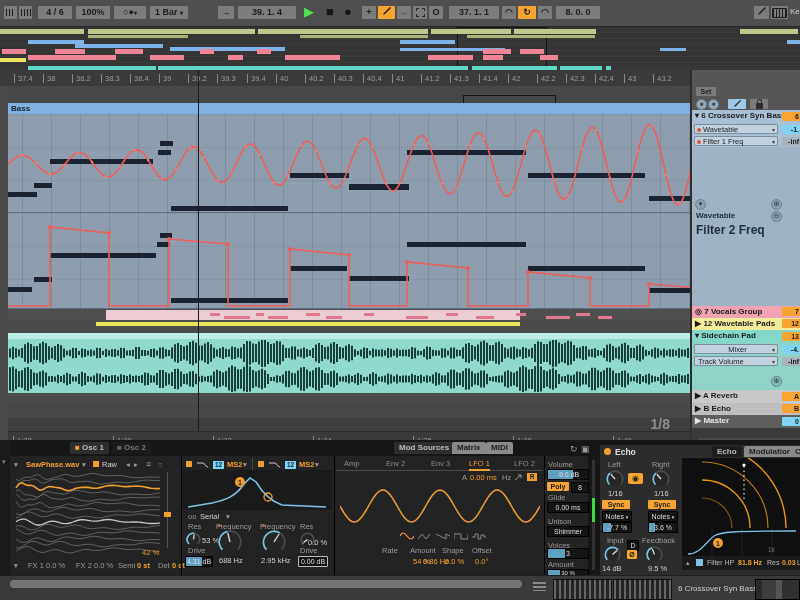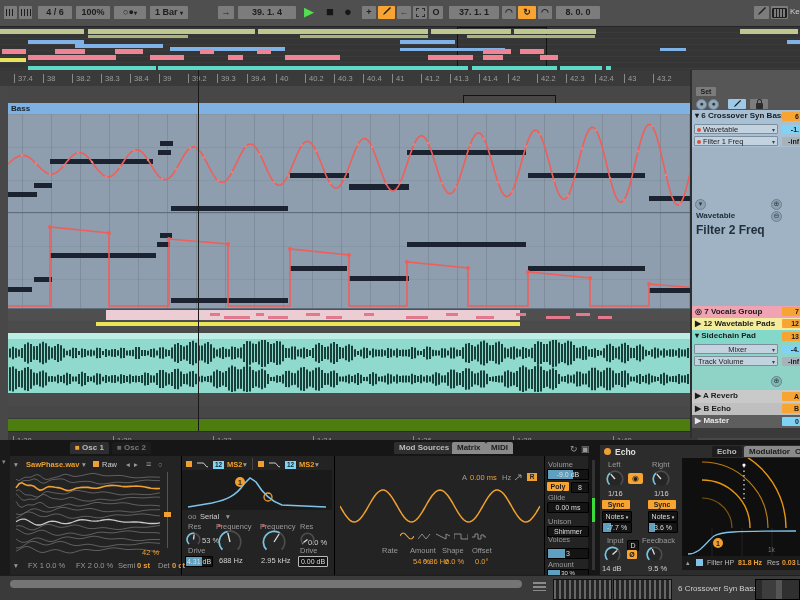--- a/index.html
+++ b/index.html
@@ -335,20 +335,23 @@
     </div>
     <div class="trackrow" id="row-sidechain">
       <div id="sc-head"></div>
       <svg id="sc-svg" width="690" height="52" style="position:absolute;left:0;top:7px;">
           <path d="M2 8.4 L2 17.6 M5 6.8 L5 19.2 M8 8.2 L8 17.8 M11 9.5 L11 16.5 M14 7.9 L14 18.1 M17 4.3 L17 21.7 M20 2.5 L20 23.5 M23 4.0 L23 22.0 M26 6.3 L26 19.7 M29 6.1 L29 19.9 M32 3.5 L32 22.5 M35 1.7 L35 24.3 M38 3.2 L38 22.8 M41 6.3 L41 19.7 M44 7.6 L44 18.4 M47 5.9 L47 20.1 M50 4.1 L50 21.9 M53 5.2 L53 20.8 M56 8.6 L56 17.4 M59 10.8 L59 15.2 M62 9.8 L62 16.2 M65 7.7 L65 18.3 M68 8.0 L68 18.0 M71 11.0 L71 15.0 M74 8.4 L74 17.6 M77 9.1 L77 16.9 M80 10.4 L80 15.6 M83 9.5 L83 16.5 M86 10.4 L86 15.6 M89 7.8 L89 18.2 M92 8.1 L92 17.9 M95 11.0 L95 15.0 M98 9.1 L98 16.9 M101 10.2 L101 15.8 M104 9.3 L104 16.7 M107 9.0 L107 17.0 M110 10.3 L110 15.7 M113 7.7 L113 18.3 M116 8.1 L116 17.9 M119 10.6 L119 15.4 M122 10.2 L122 15.8 M125 9.8 L125 16.2 M128 7.1 L128 18.9 M131 7.1 L131 18.9 M134 9.9 L134 16.1 M137 9.9 L137 16.1 M140 10.7 L140 15.3 M143 8.9 L143 17.1 M146 8.6 L146 17.4 M149 10.6 L149 15.4 M152 7.5 L152 18.5 M155 7.2 L155 18.8 M158 9.2 L158 16.8 M161 10.0 L161 16.0 M164 7.6 L164 18.4 M167 4.2 L167 21.8 M170 3.1 L170 22.9 M173 4.9 L173 21.1 M176 6.6 L176 19.4 M179 5.3 L179 20.7 M182 2.1 L182 23.9 M185 0.8 L185 25.2 M188 2.7 L188 23.3 M191 5.4 L191 20.6 M194 5.6 L194 20.4 M197 3.4 L197 22.6 M200 2.1 L200 23.9 M203 4.2 L203 21.8 M206 7.8 L206 18.2 M209 9.5 L209 16.5 M212 8.2 L212 17.8 M215 7.0 L215 19.0 M218 8.8 L218 17.2 M221 9.2 L221 16.8 M224 6.5 L224 19.5 M227 7.0 L227 19.0 M230 8.5 L230 17.5 M233 7.6 L233 18.4 M236 4.0 L236 22.0 M239 1.1 L239 24.9 M242 1.3 L242 24.7 M245 3.5 L245 22.5 M248 4.0 L248 22.0 M251 1.5 L251 24.5 M254 -1.1 L254 27.1 M257 -0.8 L257 26.8 M260 2.1 L260 23.9 M263 4.1 L263 21.9 M266 3.2 L266 22.8 M269 1.1 L269 24.9 M272 1.4 L272 24.6 M275 4.7 L275 21.3 M278 8.0 L278 18.0 M281 8.3 L281 17.7 M284 6.6 L284 19.4 M287 6.5 L287 19.5 M290 9.6 L290 16.4 M293 8.7 L293 17.3 M296 7.5 L296 18.5 M299 9.1 L299 16.9 M302 10.1 L302 15.9 M305 8.1 L305 17.9 M308 4.5 L308 21.5 M311 3.1 L311 22.9 M314 4.9 L314 21.1 M317 7.0 L317 19.0 M320 6.4 L320 19.6 M323 3.6 L323 22.4 M326 2.1 L326 23.9 M329 4.0 L329 22.0 M332 7.0 L332 19.0 M335 7.8 L335 18.2 M338 5.8 L338 20.2 M341 4.2 L341 21.8 M344 5.7 L344 20.3 M347 9.2 L347 16.8 M350 10.9 L350 15.1 M353 9.5 L353 16.5 M356 7.5 L356 18.5 M359 8.1 L359 17.9 M362 10.7 L362 15.3 M365 8.5 L365 17.5 M368 9.6 L368 16.4 M371 9.8 L371 16.2 M374 9.3 L374 16.7 M377 10.3 L377 15.7 M380 8.1 L380 17.9 M383 8.8 L383 17.2 M386 10.2 L386 15.8 M389 8.5 L389 17.5 M392 10.0 L392 16.0 M395 9.6 L395 16.4 M398 9.8 L398 16.2 M401 9.3 L401 16.7 M404 7.0 L404 19.0 M407 7.8 L407 18.2 M410 10.4 L410 15.6 M413 10.9 L413 15.1 M416 8.9 L416 17.1 M419 6.4 L419 19.6 M422 6.9 L422 19.1 M425 9.8 L425 16.2 M428 10.3 L428 15.7 M431 10.6 L431 15.4 M434 8.3 L434 17.7 M437 8.4 L437 17.6 M440 10.5 L440 15.5 M443 7.5 L443 18.5 M446 7.6 L446 18.4 M449 9.6 L449 16.4 M452 10.0 L452 16.0 M455 7.2 L455 18.8 M458 3.8 L458 22.2 M461 3.1 L461 22.9 M464 5.1 L464 20.9 M467 6.4 L467 19.6 M470 4.6 L470 21.4 M473 1.5 L473 24.5 M476 0.5 L476 25.5 M479 2.7 L479 23.3 M482 5.2 L482 20.8 M485 4.9 L485 21.1 M488 2.5 L488 23.5 M491 1.6 L491 24.4 M494 4.0 L494 22.0 M497 7.5 L497 18.5 M500 8.8 L500 17.2 M503 7.3 L503 18.7 M506 6.4 L506 19.6 M509 8.6 L509 17.4 M512 9.4 L512 16.6 M515 7.1 L515 18.9 M518 7.9 L518 18.1 M521 9.2 L521 16.8 M524 7.8 L524 18.2 M527 4.0 L527 22.0 M530 1.3 L530 24.7 M533 2.0 L533 24.0 M536 4.0 L536 22.0 M539 4.1 L539 21.9 M542 1.3 L542 24.7 M545 -1.2 L545 27.2 M548 -0.5 L548 26.5 M551 2.5 L551 23.5 M554 4.1 L554 21.9 M557 2.7 L557 23.3 M560 0.7 L560 25.3 M563 1.4 L563 24.6 M566 4.9 L566 21.1 M569 7.8 L569 18.2 M572 7.6 L572 18.4 M575 5.9 L575 20.1 M578 6.2 L578 19.8 M581 9.5 L581 16.5 M584 8.9 L584 17.1 M587 8.3 L587 17.7 M590 10.0 L590 16.0 M593 10.7 L593 15.3 M596 8.3 L596 17.7 M599 4.8 L599 21.2 M602 3.8 L602 22.2 M605 5.9 L605 20.1 M608 7.7 L608 18.3 M611 6.6 L611 19.4 M614 3.7 L614 22.3 M617 2.7 L617 23.3 M620 4.9 L620 21.1 M623 7.7 L623 18.3 M626 8.0 L626 18.0 M629 5.8 L629 20.2 M632 4.5 L632 21.5 M635 6.4 L635 19.6 M638 9.7 L638 16.3 M641 11.0 L641 15.0 M644 9.2 L644 16.8 M647 7.4 L647 18.6 M650 8.4 L650 17.6 M653 10.4 L653 15.6 M656 8.6 L656 17.4 M659 10.2 L659 15.8 M662 9.3 L662 16.7 M665 9.2 L665 16.8 M668 10.3 L668 15.7 M671 8.3 L671 17.7 M674 9.6 L674 16.4 M677 9.4 L677 16.6 M680 8.1 L680 17.9 M683 9.9 L683 16.1 M686 9.9 L686 16.1 " stroke="#17403b" stroke-width="2" fill="none"></path>
           <path d="M2 27.2 L2 50.8 M5 26.4 L5 51.6 M8 28.7 L8 49.3 M11 30.9 L11 47.1 M14 30.2 L14 47.8 M17 27.7 L17 50.3 M20 26.9 L20 51.1 M23 29.3 L23 48.7 M26 32.6 L26 45.4 M29 33.3 L29 44.7 M32 31.5 L32 46.5 M35 30.4 L35 47.6 M38 32.6 L38 45.4 M41 36.2 L41 41.8 M44 36.1 L44 41.9 M47 36.4 L47 41.6 M50 34.8 L50 43.2 M53 35.9 L53 42.1 M56 34.7 L56 43.3 M59 32.7 L59 45.3 M62 34.0 L62 44.0 M65 36.4 L65 41.6 M68 36.5 L68 41.5 M71 33.9 L71 44.1 M74 31.8 L74 46.2 M77 32.9 L77 45.1 M80 35.9 L80 42.1 M83 36.8 L83 41.2 M86 35.4 L86 42.6 M89 33.2 L89 44.8 M92 33.8 L92 44.2 M95 36.8 L95 41.2 M98 35.1 L98 42.9 M101 36.2 L101 41.8 M104 35.3 L104 42.7 M107 34.9 L107 43.1 M110 36.6 L110 41.4 M113 34.2 L113 43.8 M116 35.0 L116 43.0 M119 36.1 L119 41.9 M122 34.6 L122 43.4 M125 36.1 L125 41.9 M128 35.6 L128 42.4 M131 35.9 L131 42.1 M134 35.0 L134 43.0 M137 32.5 L137 45.5 M140 33.1 L140 44.9 M143 35.3 L143 42.7 M146 35.6 L146 42.4 M149 32.9 L149 45.1 M152 30.0 L152 48.0 M155 29.9 L155 48.1 M158 32.3 L158 45.7 M161 33.6 L161 44.4 M164 31.9 L164 46.1 M167 29.1 L167 48.9 M170 28.8 L170 49.2 M173 31.5 L173 46.5 M176 34.0 L176 44.0 M179 33.6 L179 44.4 M182 31.4 L182 46.6 M185 31.0 L185 47.0 M188 33.8 L188 44.2 M191 36.6 L191 41.4 M194 35.7 L194 42.3 M197 36.8 L197 41.2 M200 36.0 L200 42.0 M203 35.5 L203 42.5 M206 31.6 L206 46.4 M209 29.8 L209 48.2 M212 31.0 L212 47.0 M215 32.4 L215 45.6 M218 31.0 L218 47.0 M221 27.5 L221 50.5 M224 25.4 L224 52.6 M227 26.7 L227 51.3 M230 29.2 L230 48.8 M233 29.3 L233 48.7 M236 26.8 L236 51.2 M239 25.0 L239 53.0 M242 26.5 L242 51.5 M245 29.9 L245 48.1 M248 31.6 L248 46.4 M251 30.3 L251 47.7 M254 28.8 L254 49.2 M257 30.2 L257 47.8 M260 34.1 L260 43.9 M263 37.0 L263 41.0 M266 36.8 L266 41.2 M269 35.2 L269 42.8 M272 36.0 L272 42.0 M275 34.5 L275 43.5 M278 31.1 L278 46.9 M281 30.8 L281 47.2 M284 32.7 L284 45.3 M287 33.2 L287 44.8 M290 30.6 L290 47.4 M293 27.5 L293 50.5 M296 27.1 L296 50.9 M299 29.5 L299 48.5 M302 31.4 L302 46.6 M305 30.2 L305 47.8 M308 27.7 L308 50.3 M311 27.2 L311 50.8 M314 30.0 L314 48.0 M317 33.0 L317 45.0 M320 33.2 L320 44.8 M323 31.2 L323 46.8 M326 30.4 L326 47.6 M329 32.9 L329 45.1 M332 36.4 L332 41.6 M335 36.5 L335 41.5 M338 35.8 L338 42.2 M341 34.4 L341 43.6 M344 35.9 L344 42.1 M347 34.7 L347 43.3 M350 33.1 L350 44.9 M353 34.8 L353 43.2 M356 36.9 L356 41.1 M359 36.8 L359 41.2 M362 34.0 L362 44.0 M365 32.3 L365 45.7 M368 33.8 L368 44.2 M371 36.8 L371 41.2 M374 36.3 L374 41.7 M377 35.6 L377 42.4 M380 33.6 L380 44.4 M383 34.6 L383 43.4 M386 36.2 L386 41.8 M389 34.5 L389 43.5 M392 36.1 L392 41.9 M395 35.5 L395 42.5 M398 35.5 L398 42.5 M401 35.8 L401 42.2 M404 33.8 L404 44.2 M407 35.0 L407 43.0 M410 36.0 L410 42.0 M413 34.8 L413 43.2 M416 36.6 L416 41.4 M419 35.3 L419 42.7 M422 36.2 L422 41.8 M425 34.6 L425 43.4 M428 32.3 L428 45.7 M431 33.3 L431 44.7 M434 35.4 L434 42.6 M437 35.2 L437 42.8 M440 32.2 L440 45.8 M443 29.4 L443 48.6 M446 29.8 L446 48.2 M449 32.2 L449 45.8 M452 33.1 L452 44.9 M455 31.0 L455 47.0 M458 28.3 L458 49.7 M461 28.4 L461 49.6 M464 31.3 L464 46.7 M467 33.5 L467 44.5 M470 32.7 L470 45.3 M473 30.6 L473 47.4 M476 30.6 L476 47.4 M479 33.7 L479 44.3 M482 36.9 L482 41.1 M485 36.4 L485 41.6 M488 35.9 L488 42.1 M491 35.6 L491 42.4 M494 35.5 L494 42.5 M497 31.6 L497 46.4 M500 30.2 L500 47.8 M503 31.7 L503 46.3 M506 32.8 L506 45.2 M509 30.9 L509 47.1 M512 27.3 L512 50.7 M515 25.6 L515 52.4 M518 27.2 L518 50.8 M521 29.4 L521 48.6 M524 29.0 L524 49.0 M527 26.3 L527 51.7 M530 24.8 L530 53.2 M533 26.6 L533 51.4 M536 29.9 L536 48.1 M539 31.2 L539 46.8 M542 29.6 L542 48.4 M545 28.3 L545 49.7 M548 30.1 L548 47.9 M551 34.0 L551 44.0 M554 36.5 L554 41.5 M557 35.9 L557 42.1 M560 34.5 L560 43.5 M563 35.6 L563 42.4 M566 34.6 L566 43.4 M569 31.5 L569 46.5 M572 31.7 L572 46.3 M575 33.6 L575 44.4 M578 33.6 L578 44.4 M581 30.7 L581 47.3 M584 27.8 L584 50.2 M587 27.8 L587 50.2 M590 30.3 L590 47.7 M593 31.8 L593 46.2 M596 30.3 L596 47.7 M599 27.7 L599 50.3 M602 27.7 L602 50.3 M605 30.6 L605 47.4 M608 33.3 L608 44.7 M611 33.1 L611 44.9 M614 30.9 L614 47.1 M617 30.5 L617 47.5 M620 33.3 L620 44.7 M623 36.6 L623 41.4 M626 36.8 L626 41.2 M629 35.2 L629 42.8 M632 34.1 L632 43.9 M635 36.0 L635 42.0 M638 34.7 L638 43.3 M641 33.6 L641 44.4 M644 35.6 L644 42.4 M647 36.3 L647 41.7 M650 37.0 L650 41.0 M653 34.2 L653 43.8 M656 32.8 L656 45.2 M659 34.7 L659 43.3 M662 36.4 L662 41.6 M665 35.9 L665 42.1 M668 35.8 L668 42.2 M671 34.1 L671 43.9 M674 35.5 L674 42.5 M677 35.3 L677 42.7 M680 34.1 L680 43.9 M683 35.9 L683 42.1 M686 35.8 L686 42.2 " stroke="#17403b" stroke-width="2" fill="none"></path>
         </svg>
     </div>
     <div class="trackrow" id="row-reta"></div>
     <div class="trackrow" id="row-retb"></div>
+    <div class="trackrow" id="row-master">
+      <span id="grid-label">1/8</span>
+    </div>
     <div class="ruler" id="time-ruler">
         <span class="tick" style="left: 5px;">1:28</span>
         <span class="tick" style="left: 105px;">1:30</span>
         <span class="tick" style="left: 205px;">1:32</span>
         <span class="tick" style="left: 305px;">1:34</span>
         <span class="tick" style="left: 405px;">1:36</span>
         <span class="tick" style="left: 505px;">1:38</span>
         <span class="tick" style="left: 605px;">1:40</span>
       </div>
     <div id="playhead"></div>
@@ -539,20 +542,27 @@
           <circle cx="7.5" cy="7.5" r="5.3" fill="#262626"></circle>
           <path d="M 3.0 12.0 A 6.3 6.3 0 1 1 12.0 12.0" stroke="#4d4d4d" stroke-width="1.6" fill="none"></path>
           <path d="M 3.0 12.0 A 6.3 6.3 0 0 1 2.5 11.3" stroke="#74c6e8" stroke-width="1.6" fill="none"></path>
           <line x1="7.5" y1="7.5" x2="3.5" y2="10.5" stroke="#e0e0e0" stroke-width="1.3"></line>
         </svg></span>
     <span class="dwhite" style="left:308px;top:98px;">0.0 %</span>
     <span class="dlabel" style="left:300px;top:106px;">Drive</span>
     <span class="vbox" style="left:298px;top:116px;width:28px;border:1px solid #bbb;"><span class="vtext">0.00 dB</span></span>
 
     <div class="abs" style="left:334px;top:16px;width:1px;height:119px;background:#000;"></div>
+    <div class="abs" style="left:336px;top:18px;width:206px;height:12px;border-bottom:1px solid #4a4a4a;">
+      <span class="subtab" style="left:8px;">Amp</span>
+      <span class="subtab" style="left:50px;">Env 2</span>
+      <span class="subtab" style="left:95px;">Env 3</span>
+      <span class="subtab sel" style="left:133px;">LFO 1</span>
+      <span class="subtab" style="left:178px;">LFO 2</span>
+    </div>
     <span class="dlabel" style="left:462px;top:33px;">A</span>
     <span class="dvalue" style="left:470px;top:33px;">0.00 ms</span>
     <span class="dlabel" style="left:502px;top:33px;">Hz</span>
     <svg class="abs" style="left:514px;top:34px;" width="8" height="7">
         <path d="M1 6 L7 1 M4 1 L7 1 L7 4" stroke="#9a9a9a" stroke-width="1" fill="none"></path>
       </svg>
     <span class="abs" style="left:527px;top:33px;width:10px;height:8px;background:#f0a030;color:#1d1d1d;font-size:6.5px;font-weight:bold;text-align:center;line-height:8px;">R</span>
     <svg id="lfo-svg" class="abs" style="left:340px;top:44px;" width="200" height="44">
         <path d="M0 22.0 L2 25.5 L4 28.8 L6 31.8 L8 34.3 L10 36.3 L12 37.5 L14 38.0 L16 37.7 L18 36.7 L20 34.9 L22 32.6 L24 29.7 L26 26.5 L28 23.0 L30 19.5 L32 16.1 L34 13.0 L36 10.3 L38 8.2 L40 6.8 L42 6.1 L44 6.1 L46 6.9 L48 8.5 L50 10.7 L52 13.4 L54 16.6 L56 20.0 L58 23.5 L60 26.9 L62 30.1 L64 33.0 L66 35.2 L68 36.9 L70 37.8 L72 38.0 L74 37.4 L76 36.0 L78 34.0 L80 31.4 L82 28.4 L84 25.0 L86 21.5 L88 18.0 L90 14.7 L92 11.8 L94 9.4 L96 7.5 L98 6.4 L100 6.0 L102 6.4 L104 7.5 L106 9.4 L108 11.8 L110 14.7 L112 18.0 L114 21.5 L116 25.0 L118 28.4 L120 31.4 L122 34.0 L124 36.0 L126 37.4 L128 38.0 L130 37.8 L132 36.9 L134 35.2 L136 33.0 L138 30.1 L140 26.9 L142 23.5 L144 20.0 L146 16.6 L148 13.4 L150 10.7 L152 8.5 L154 6.9 L156 6.1 L158 6.1 L160 6.8 L162 8.2 L164 10.3 L166 13.0 L168 16.1 L170 19.5 L172 23.0 L174 26.5 L176 29.7 L178 32.6 L180 34.9 L182 36.7 L184 37.7 L186 38.0 L188 37.5 L190 36.3 L192 34.3 L194 31.8 L196 28.8 L198 25.5 L200 22.0 " stroke="#f0a030" stroke-width="1.5" fill="none"></path>
       </svg>
@@ -584,21 +594,21 @@
 
     <div class="abs" style="left:544px;top:16px;width:1px;height:119px;background:#000;"></div>
     <span class="dlabel" style="left:548px;top:20px;">Volume</span>
     <span class="vbox" style="left:547px;top:29px;width:40px;"><span class="vfill" style="width:62%;"></span><span class="vtext">-9.0 dB</span></span>
     <span class="obtn" style="left:547px;top:42px;width:22px;">Poly</span>
     <span class="vbox" style="left:571px;top:42px;width:16px;"><span class="vtext">8</span></span>
     <span class="dlabel" style="left:548px;top:53px;">Glide</span>
     <span class="vbox" style="left:547px;top:62px;width:40px;"><span class="vtext">0.00 ms</span></span>
     <span class="dlabel" style="left:548px;top:77px;">Unison</span>
     <span class="vbox" style="left:547px;top:86px;width:40px;"><span class="vtext">Shimmer</span></span>
-    <span class="dlabel" style="left:548px;top:95px;">Voices</span>
+    <span class="dlabel" style="left:548px;top:101px;">Voices</span>
     <span class="vbox" style="left:547px;top:108px;width:40px;"><span class="vfill" style="width:42%;"></span><span class="vtext">3</span></span>
     <span class="dlabel" style="left:548px;top:120px;">Amount</span>
     <span class="vbox" style="left:547px;top:129px;width:40px;height:6px;line-height:6px;"><span class="vfill" style="width:30%;"></span><span class="vtext" style="font-size:6px;">30 %</span></span>
 
     <div class="abs" style="left:592px;top:20px;width:3px;height:110px;background:#333;"></div>
     <div class="abs" style="left:592px;top:58px;width:3px;height:24px;background:#3adb3a;"></div>
 
     <div class="devpanel" style="left:600px;top:5px;width:200px;height:130px;background:#2c2c2c;"></div>
     <span class="abs" style="left:604px;top:8px;width:7px;height:7px;border-radius:50%;background:#f0a030;"></span>
     <span class="abs" style="left:615px;top:7px;font-size:8.5px;font-weight:bold;color:#ddd;">Echo</span>

